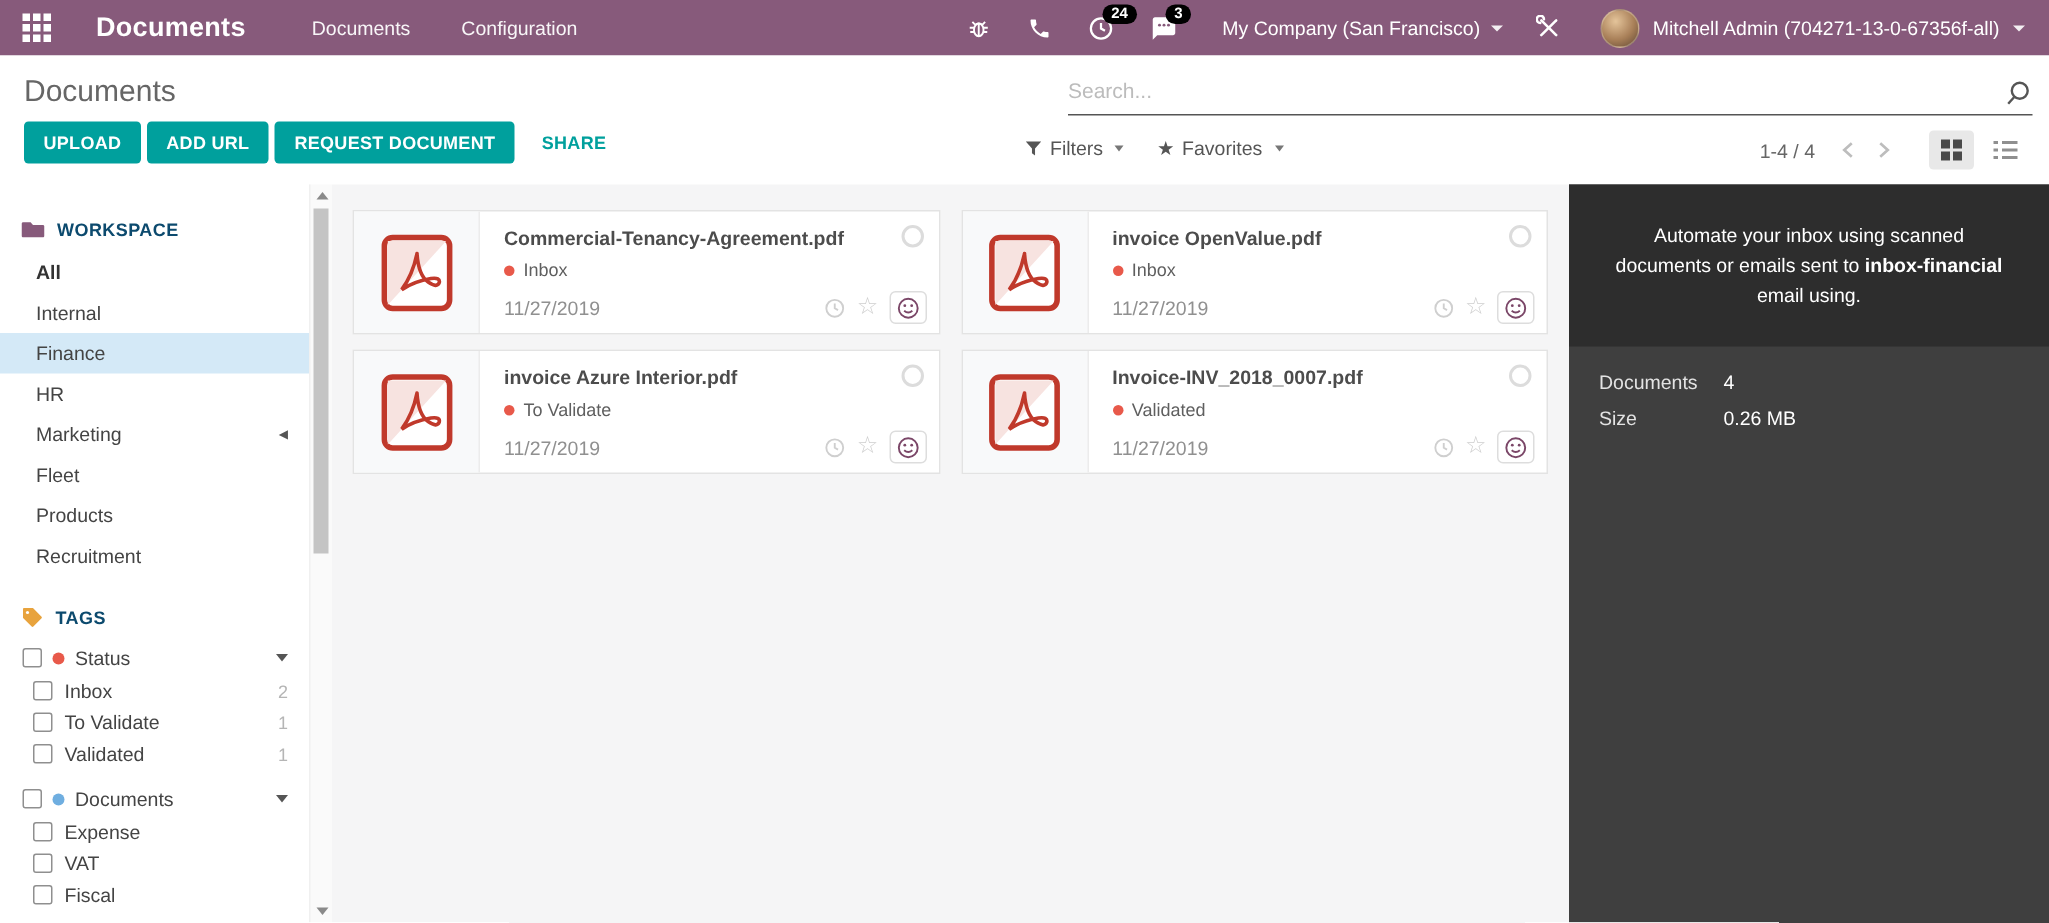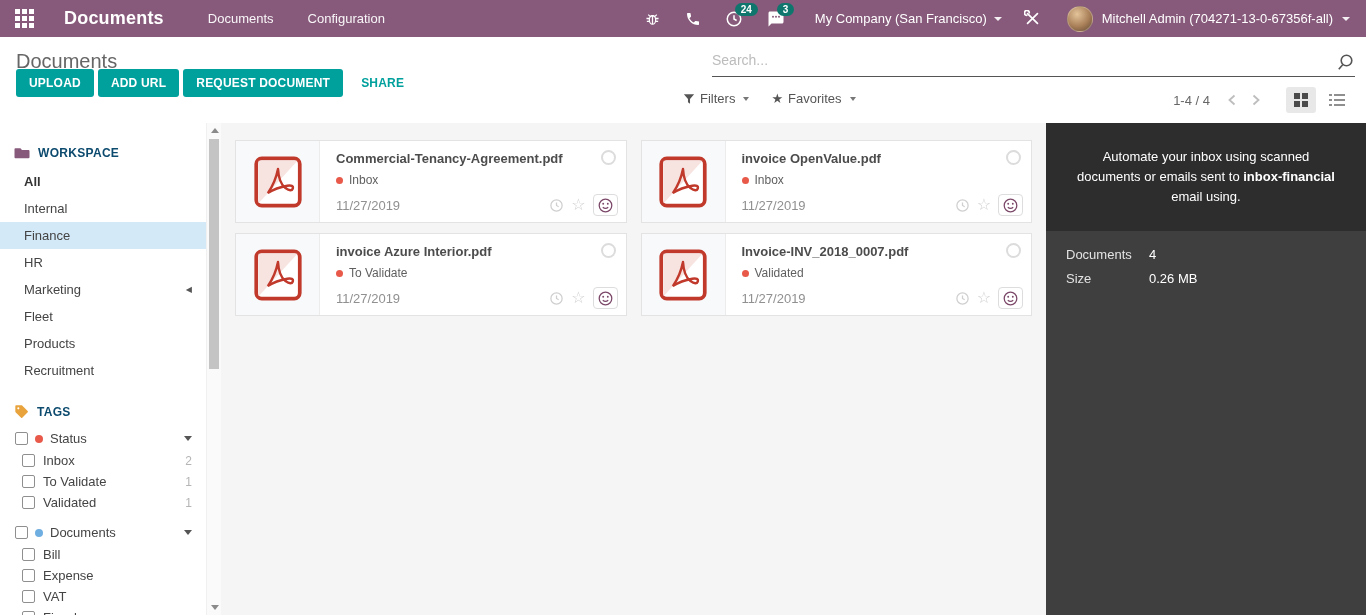--- a/index.html
+++ b/index.html
@@ -11,34 +11,34 @@
   .navbar { position:absolute; top:0; left:0; right:0; height:37px; background:#875A7B; display:flex; align-items:center; color:#fff; }
   .apps-btn { width:48px; height:37px; display:flex; align-items:center; justify-content:center; cursor:pointer; }
   .apps-grid { display:grid; grid-template-columns:repeat(3,5px); grid-template-rows:repeat(3,5px); gap:2px; }
   .apps-grid i { background:#fff; display:block; }
   .brand { font-size:18px; font-weight:bold; margin:0 44px 0 16px; letter-spacing:.2px; cursor:pointer; }
   .nav-menu { display:flex; gap:34px; font-size:13px; }
   .nav-menu .mi { cursor:pointer; opacity:.95; }
   .nav-spacer { flex:1; }
   .systray { display:flex; align-items:center; gap:0; }
   .tray-item { position:relative; padding:0 12px; height:37px; display:flex; align-items:center; cursor:pointer; }
-  .tray-badge { position:absolute; top:3px; left:22px; background:#0f766e; color:#fff; font-size:10px; font-weight:bold; border-radius:8px; padding:1px 6px; line-height:11px; }
+  .tray-badge { position:absolute; top:3px; left:22px; background:#000000; color:#fff; font-size:10px; font-weight:bold; border-radius:8px; padding:1px 6px; line-height:11px; }
   .company { font-size:13px; padding:0 10px 0 18px; display:flex; align-items:center; gap:7px; cursor:pointer; }
   .caret-down { width:0; height:0; border-left:4px solid transparent; border-right:4px solid transparent; border-top:4px solid rgba(255,255,255,.9); display:inline-block; }
   .user { display:flex; align-items:center; gap:9px; font-size:13px; padding:0 16px 0 14px; cursor:pointer; }
   .avatar { width:26px; height:26px; border-radius:50%; background:radial-gradient(circle at 38% 30%, #e4c49a, #a87f58 55%, #5f4632 100%); border:1px solid rgba(255,255,255,.25); }
 
   
   .control-panel { position:absolute; top:37px; left:0; right:0; height:86px; background:#fff; }
   .page-title { position:absolute; left:16px; top:13px; font-size:20px; color:#666; }
   .search-wrap { position:absolute; left:712px; right:11px; top:10px; height:30px; border-bottom:1px solid #555; }
   .search-wrap input { width:100%; height:26px; border:none; outline:none; font-size:14px; color:#444; padding-right:28px; font-family:"Liberation Sans",sans-serif; }
   .search-wrap input::placeholder { color:#bcbcbc; }
   .search-icon { position:absolute; right:0; top:6px; cursor:pointer; }
-  .cp-buttons { position:absolute; left:16px; top:32px; display:flex; align-items:center; gap:4px; }
+  .cp-buttons { position:absolute; left:16px; top:44px; display:flex; align-items:center; gap:4px; }
   .btn-teal { background:#00A09D; color:#fff; border:none; font-size:12px; font-weight:bold; padding:7px 13px; border-radius:3px; cursor:pointer; letter-spacing:.2px; font-family:"Liberation Sans",sans-serif; }
   .btn-link { background:none; border:none; color:#00A09D; font-size:12px; font-weight:bold; margin-left:14px; cursor:pointer; letter-spacing:.2px; font-family:"Liberation Sans",sans-serif; }
   .cp-filters { position:absolute; left:683px; top:54px; display:flex; align-items:center; gap:22px; font-size:13px; color:#555; }
   .filter-item { display:flex; align-items:center; gap:5px; cursor:pointer; }
   .filter-item .sm-caret { width:0;height:0;border-left:3.5px solid transparent;border-right:3.5px solid transparent;border-top:4px solid #777; margin-left:3px; }
   .fav-star { font-size:13px; color:#555; }
   .cp-pager { position:absolute; right:14px; top:50px; display:flex; align-items:center; gap:8px; }
   .pager-text { font-size:13px; color:#666; margin-right:6px; }
   .pg-chev { cursor:pointer; display:flex; align-items:center; padding:2px; }
   .view-switch { display:flex; align-items:center; gap:6px; margin-left:14px; }
@@ -316,24 +316,20 @@
         <span>Validated</span>
         <span class="tag-count">1</span>
       </div>
 
       <div style="height:8px;"></div>
       <div class="tag-group">
         <span class="cbox"></span>
         <span class="dot dot-blue"></span>
         <span>Documents</span>
         <span class="grp-caret"></span>
-      </div>
-      <div class="tag-child">
-        <span class="cbox"></span>
-        <span>Bill</span>
       </div>
       <div class="tag-child">
         <span class="cbox"></span>
         <span>Expense</span>
       </div>
       <div class="tag-child">
         <span class="cbox"></span>
         <span>VAT</span>
       </div>
       <div class="tag-child">

